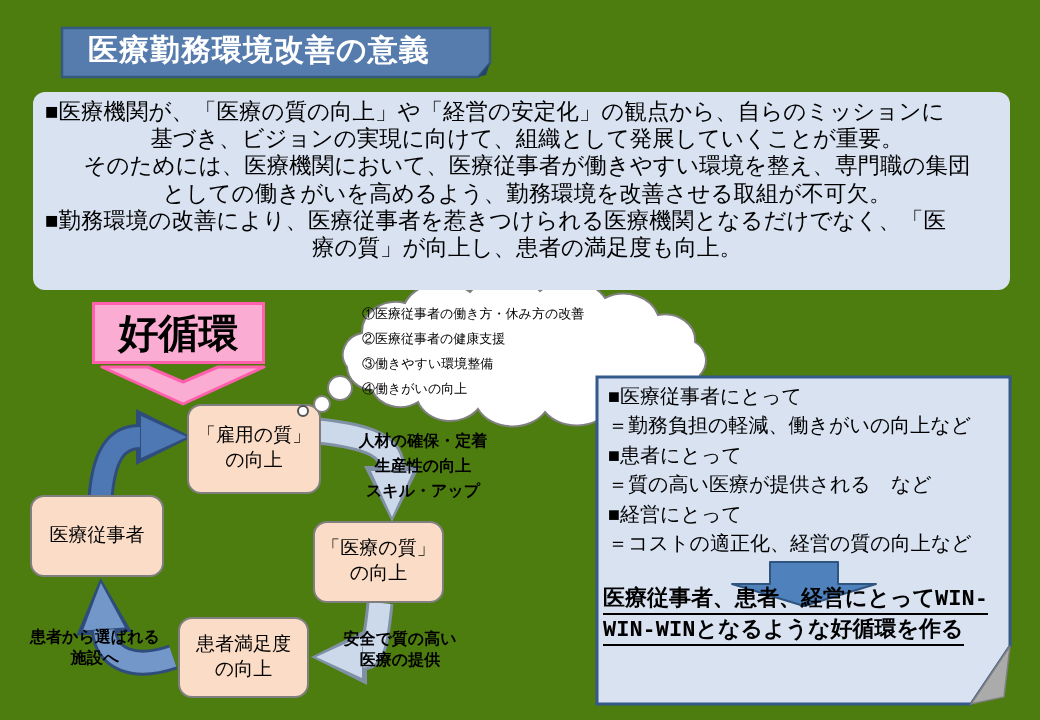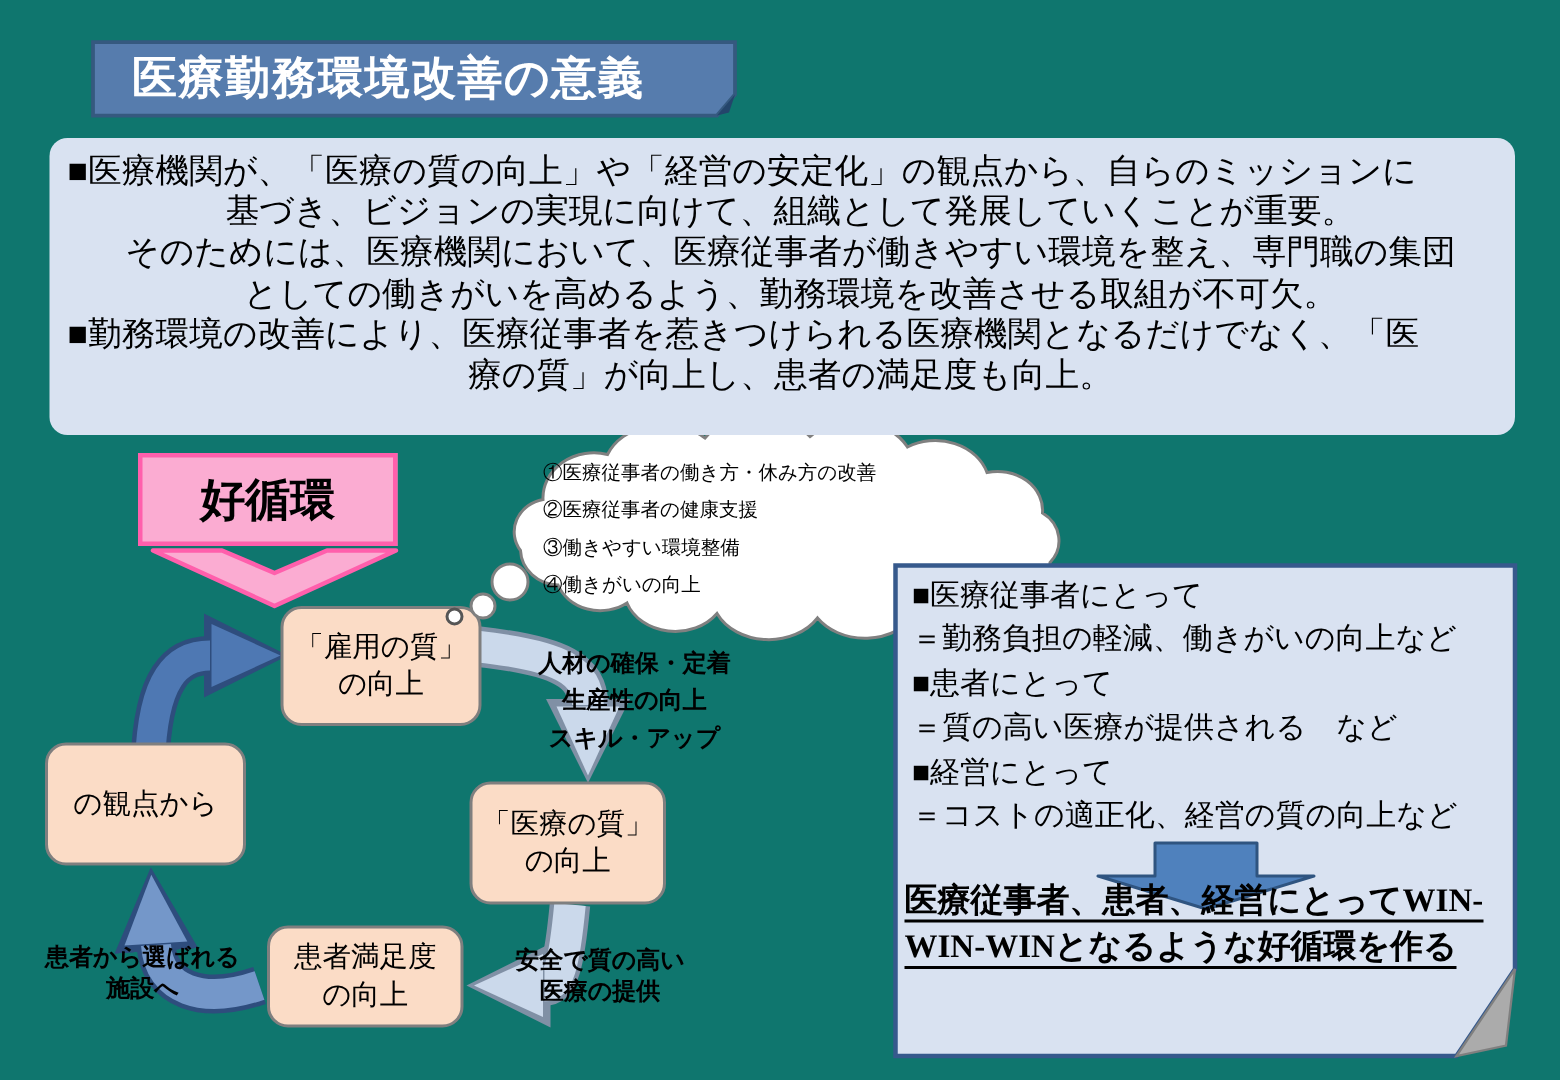--- a/index.html
+++ b/index.html
@@ -1,19 +1,19 @@
 <!DOCTYPE html>
 <html><head>
 <meta charset="utf-8">
 <style>
   html,body{margin:0;padding:0;background:#ffffff;}
   #stage{
     position:relative;width:1040px;height:720px;overflow:hidden;
-    background:#0f766e;
-    font-family:Liberation Serif, serif;
+    background:#4d7c0f;
+    font-family:Liberation Mono, monospace;
     color:#000;
   }
   .abs{position:absolute;}
   svg{position:absolute;left:0;top:0;}
   #shapes-bottom{z-index:1;}
   .html-layer{z-index:2;}
   #shapes-top{z-index:3;pointer-events:none;}
 
   
   .banner-text{
@@ -31,37 +31,37 @@
     z-index:2;
   }
   .intro-line{font-size:22.5px;line-height:27.2px;white-space:nowrap;}
   .intro-line.cont{padding-left:11px;text-align:center;}
 
   
   .vc-badge{
     left:92px;top:302px;width:173px;height:62px;box-sizing:border-box;
     background:#FBACD2;border:3px solid #FF5FAC;
     display:flex;align-items:center;justify-content:center;
-    font-size:30px;font-weight:bold;color:#000;z-index:2;
+    font-size:40px;font-weight:bold;color:#000;z-index:2;
   }
 
   
   .cloud-text{left:362px;top:302px;width:320px;z-index:2;}
   .cloud-line{font-size:13px;line-height:25px;white-space:nowrap;}
 
   
   .node{
     background:#FBDCC6;border:2px solid #7F7F7F;border-radius:14px;
     display:flex;align-items:center;justify-content:center;text-align:center;
     font-size:19px;line-height:25px;white-space:pre-line;z-index:2;
     box-sizing:border-box;
   }
-  .node-employment{left:187px;top:404px;width:134px;height:80px;}
+  .node-employment{left:187px;top:404px;width:134px;height:90px;}
   .node-care{left:313px;top:521px;width:131px;height:82px;}
-  .node-patient{left:178px;top:617px;width:131px;height:68px;}
+  .node-patient{left:178px;top:617px;width:131px;height:81px;}
   .node-management{left:30px;top:495px;width:134px;height:82px;}
 
   
   .edge-label{
     font-weight:bold;font-size:16px;line-height:20px;text-align:center;
     white-space:pre-line;z-index:2;
   }
   .lbl-invest{left:40px;top:427px;width:130px;}
   .lbl-hr{left:330px;top:430px;width:140px;line-height:25px;margin-left:23px;}
   .lbl-safe{left:330px;top:630px;width:140px;line-height:21px;}
@@ -169,21 +169,21 @@
     <div class="cloud-line">③働きやすい環境整備</div>
     <div class="cloud-line">④働きがいの向上</div>
   </div>
 
   <div class="abs node node-employment html-layer">「雇用の質」
 の向上</div>
   <div class="abs node node-care html-layer">「医療の質」
 の向上</div>
   <div class="abs node node-patient html-layer">患者満足度
 の向上</div>
-  <div class="abs node node-management html-layer">の観点から</div>
+  <div class="abs node node-management html-layer">医療従事者</div>
 
   <div class="abs edge-label lbl-hr html-layer">人材の確保・定着
 生産性の向上
 スキル・アップ</div>
   <div class="abs edge-label lbl-safe html-layer">安全で質の高い
 医療の提供</div>
   <div class="abs edge-label lbl-chosen html-layer">患者から選ばれる
 施設へ</div>
 
   <div class="abs benefit-lines html-layer">

